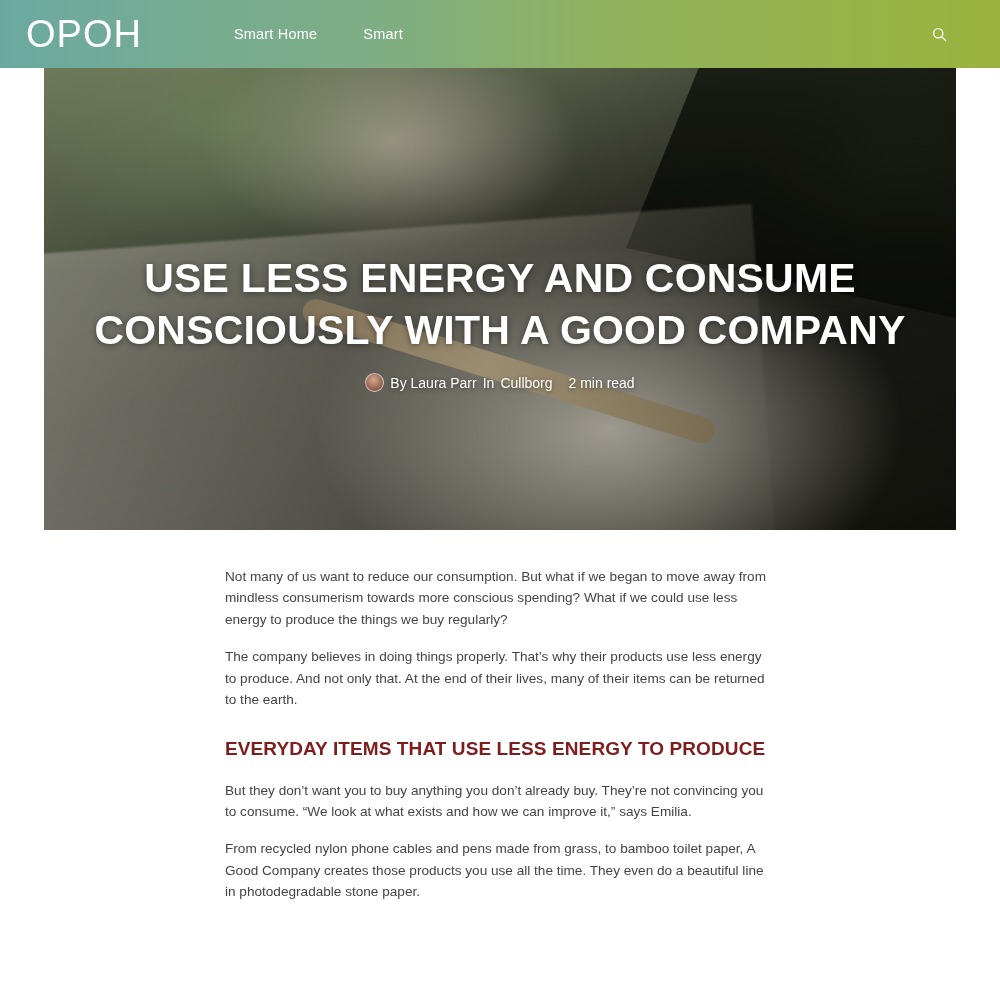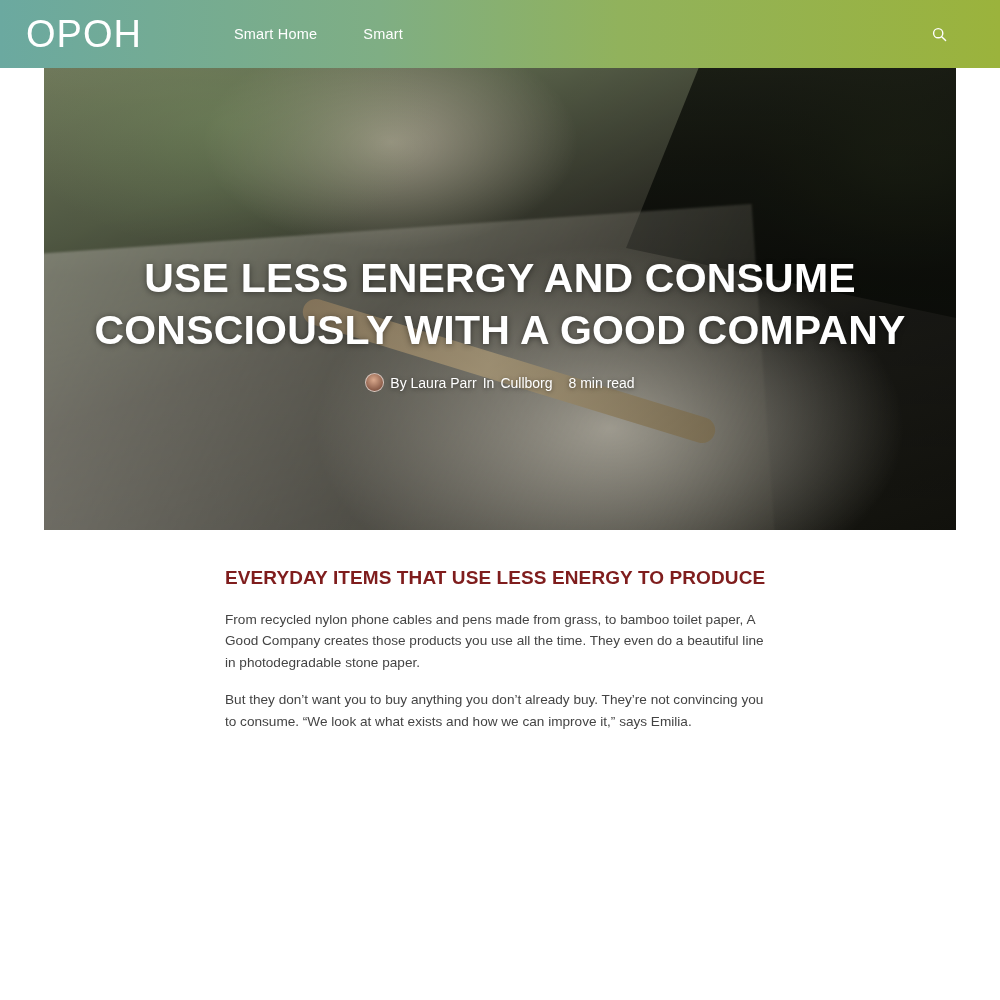--- a/index.html
+++ b/index.html
@@ -184,23 +184,25 @@
   <div class="hero-pen"></div>
   <div class="hero-shade"></div>
   <div class="hero-content">
     <h1 class="hero-title">USE LESS ENERGY AND CONSUME CONSCIOUSLY WITH A GOOD COMPANY</h1>
     <div class="hero-meta">
       <span class="avatar"></span>
       <span class="meta-text">By Laura Parr</span>
       <span class="meta-text">In</span>
       <span class="meta-text">Cullborg</span>
       <span class="meta-sep"></span>
-      <span class="meta-text">8 min read</span>
+      <span class="meta-text">2 min read</span>
     </div>
   </div>
 </section>
 
 <article class="article">
+  <p>Not many of us want to reduce our consumption. But what if we began to move away from mindless consumerism towards more conscious spending? What if we could use less energy to produce the things we buy regularly?</p>
+  <p>The company believes in doing things properly. That’s why their products use less energy to produce. And not only that. At the end of their lives, many of their items can be returned to the earth.</p>
   <h2>EVERYDAY ITEMS THAT USE LESS ENERGY TO PRODUCE</h2>
+  <p>But they don’t want you to buy anything you don’t already buy. They’re not convincing you to consume. “We look at what exists and how we can improve it,” says Emilia.</p>
   <p>From recycled nylon phone cables and pens made from grass, to bamboo toilet paper, A Good Company creates those products you use all the time. They even do a beautiful line in photodegradable stone paper.</p>
-  <p>But they don’t want you to buy anything you don’t already buy. They’re not convincing you to consume. “We look at what exists and how we can improve it,” says Emilia.</p>
 
 </article>
 
 </body></html>

